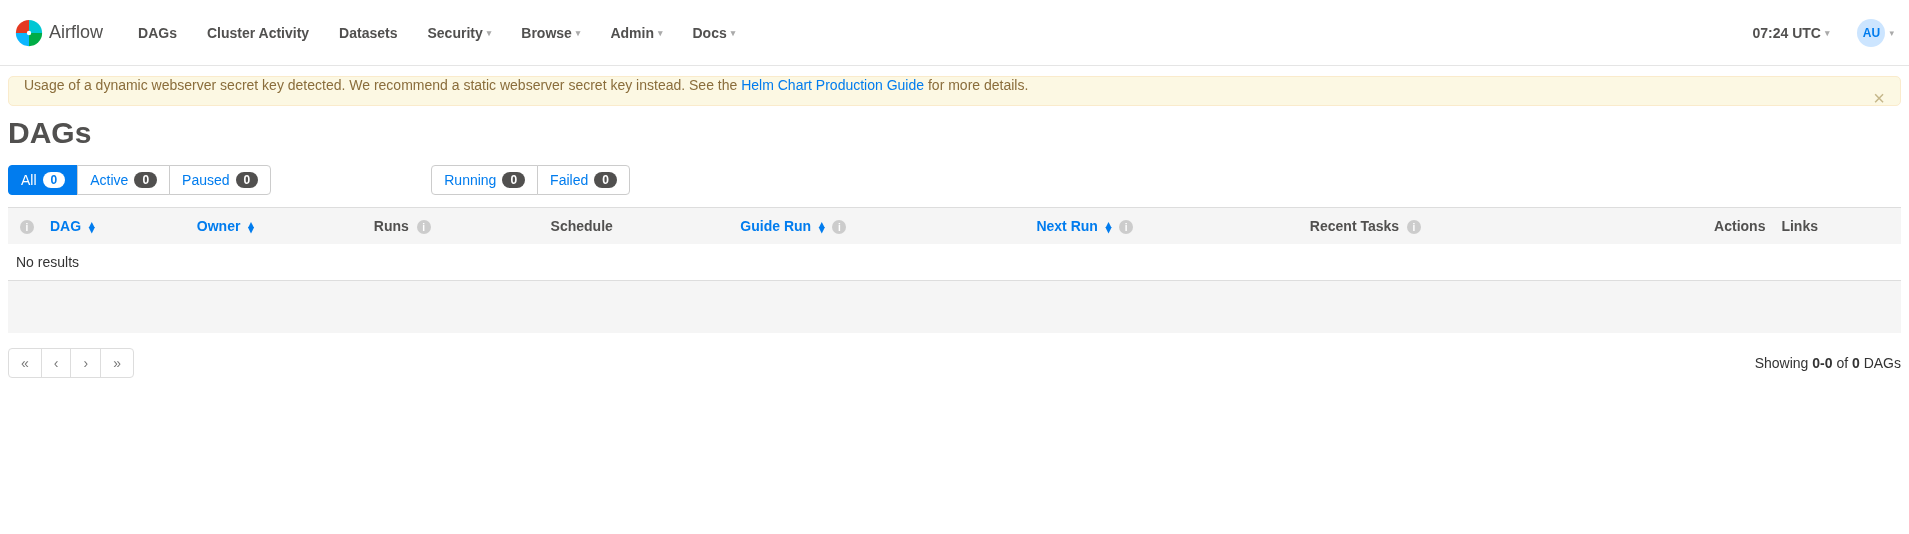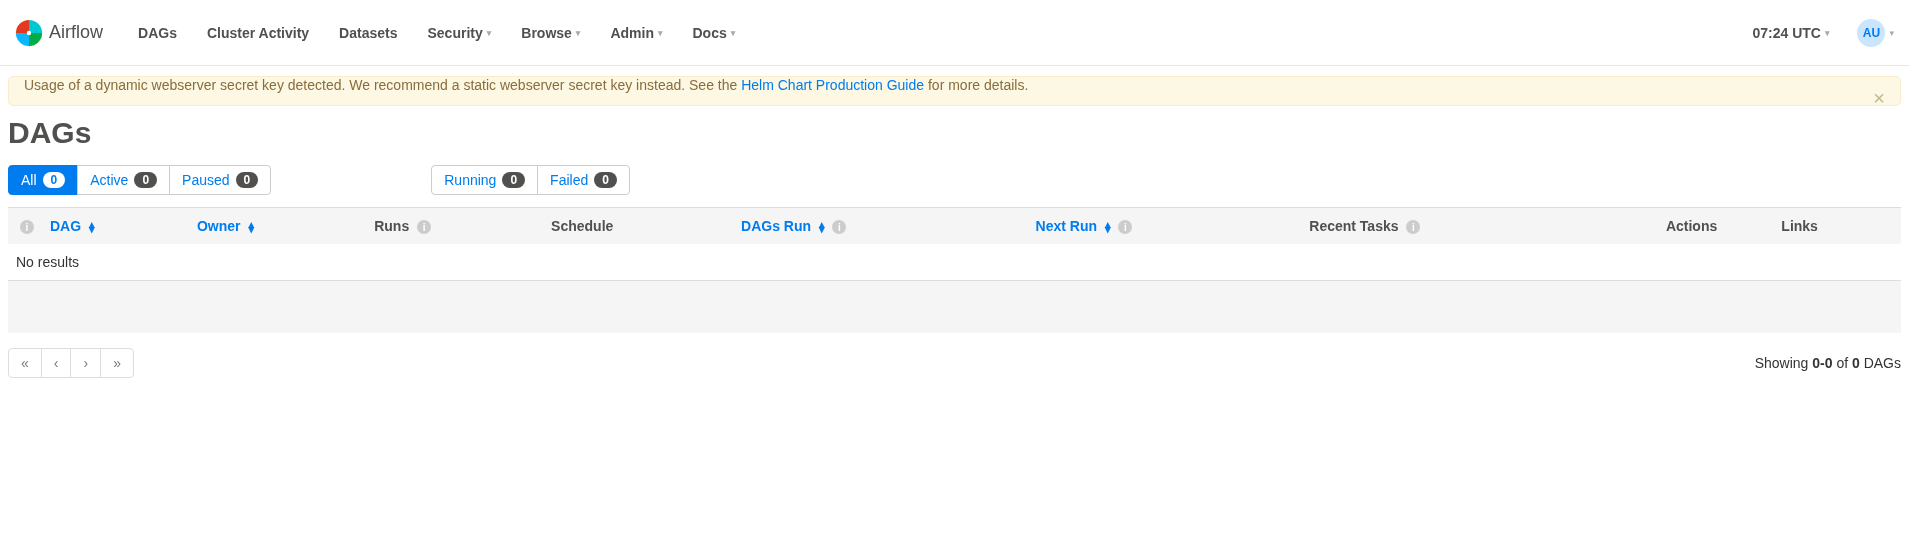--- a/index.html
+++ b/index.html
@@ -199,40 +199,40 @@
               <span>▴</span>
               <span>▾</span>
             </span>
       </th>
       <th>
         <span>Runs</span>
         <span class="info-icon-c">i</span>
       </th>
       <th><span>Schedule</span></th>
       <th class="sortable">
-        <span>DAGs Run</span>
+        <span>Guide Run</span>
         <span class="sort-icon">
               <span>▴</span>
               <span>▾</span>
             </span>
         <span class="info-icon-c">i</span>
       </th>
       <th class="sortable">
         <span>Next Run</span>
         <span class="sort-icon">
               <span>▴</span>
               <span>▾</span>
             </span>
         <span class="info-icon-c">i</span>
       </th>
       <th>
         <span>Recent Tasks</span>
         <span class="info-icon-c">i</span>
       </th>
-      <th style="text-align:center;"><span>Actions</span></th>
+      <th style="text-align:right;"><span>Actions</span></th>
       <th style="text-align:left;"><span>Links</span></th>
     </tr>
   </thead>
   <tbody>
     <tr>
       <td colspan="10">No results</td>
     </tr>
   </tbody>
   <tfoot>
     <tr>

